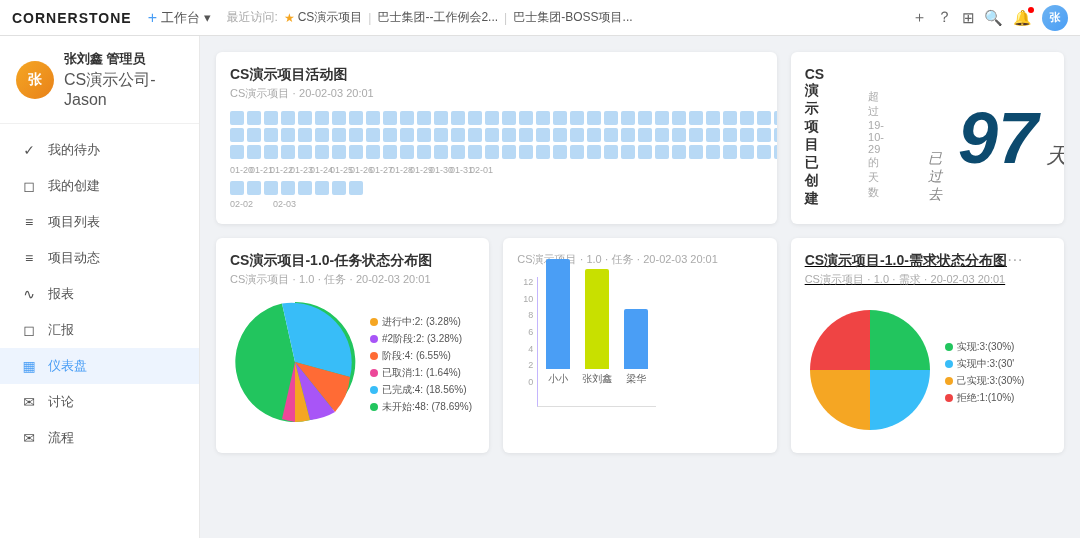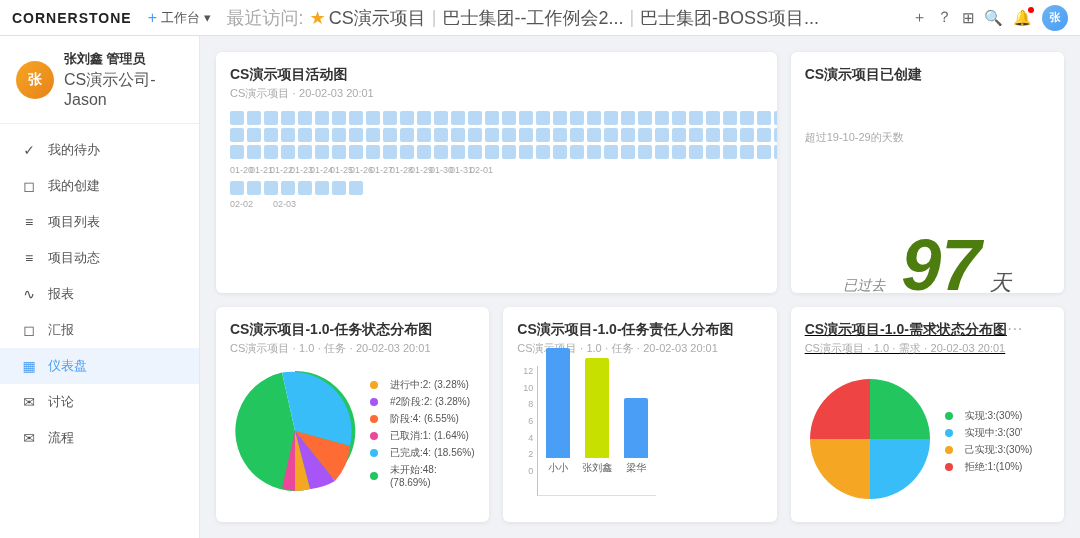--- a/index.html
+++ b/index.html
@@ -30,21 +30,21 @@
       font-size: 13px;
       color: #555;
       cursor: pointer;
     }
     .nav-workbench .plus { color: #4a9ef5; font-size: 16px; }
     .recent-section {
       flex: 1;
       display: flex;
       align-items: center;
       gap: 6px;
-      font-size: 18px;
+      font-size: 12px;
       color: #888;
       overflow: hidden;
     }
     .recent-label { color: #aaa; white-space: nowrap; }
     .recent-item {
       display: flex;
       align-items: center;
       gap: 3px;
       white-space: nowrap;
       color: #555;
@@ -176,35 +176,35 @@
       width: 14px;
       height: 14px;
       background: #b8d9f5;
       border-radius: 2px;
       flex-shrink: 0;
     }
 
     
     .creation-card {
       display: flex;
-      flex-direction: column;
-      align-items: flex-start;
+      flex-direction: row;
+      align-items: flex-end;
       gap: 44px;
     }
     .days-display {
       display: flex;
       align-items: baseline;
       gap: 8px;
       margin: auto;
       font-style: italic;
     }
     .days-number {
       font-size: 72px;
       font-weight: 900;
-      color: #4d7c0f;
+      color: #0c4a6e;
       line-height: 1;
       margin-top: 30px;
     }
     .days-unit {
       font-size: 22px;
       color: #555;
     }
     .days-label {
       font-size: 14px;
       color: #888;
@@ -224,21 +224,21 @@
     .legend {
       font-size: 10px;
       color: #555;
       display: flex;
       flex-direction: column;
       gap: 3px;
     }
     .legend-item {
       display: flex;
       align-items: center;
-      gap: 12px;
+      gap: 4px;
     }
     .legend-dot {
       width: 8px; height: 8px;
       border-radius: 50%;
       flex-shrink: 0;
     }
 
     
     .bar-chart {
       display: flex;
@@ -569,21 +569,20 @@
           </div>
           <div class="legend-item">
             <div class="legend-dot" style="background:#22c55e;"></div>
             <span>未开始:48: (78.69%)</span>
           </div>
         </div>
       </div>
     </div>
 
     <div class="card">
-      <div class="card-title">CS演示项目-1.0-任务责任人分布图</div>
       <div class="card-subtitle">CS演示项目 · 1.0 · 任务 · 20-02-03 20:01</div>
       <div style="display:flex; align-items:flex-start; gap:4px; margin-top:8px;">
 
         <div style="display:flex; flex-direction:column-reverse; justify-content:space-between; height:130px; font-size:9px; color:#aaa; padding-bottom:20px; width:16px; text-align:right;">
           <span>0</span>
           <span>2</span>
           <span>4</span>
           <span>6</span>
           <span>8</span>
           <span>10</span>

